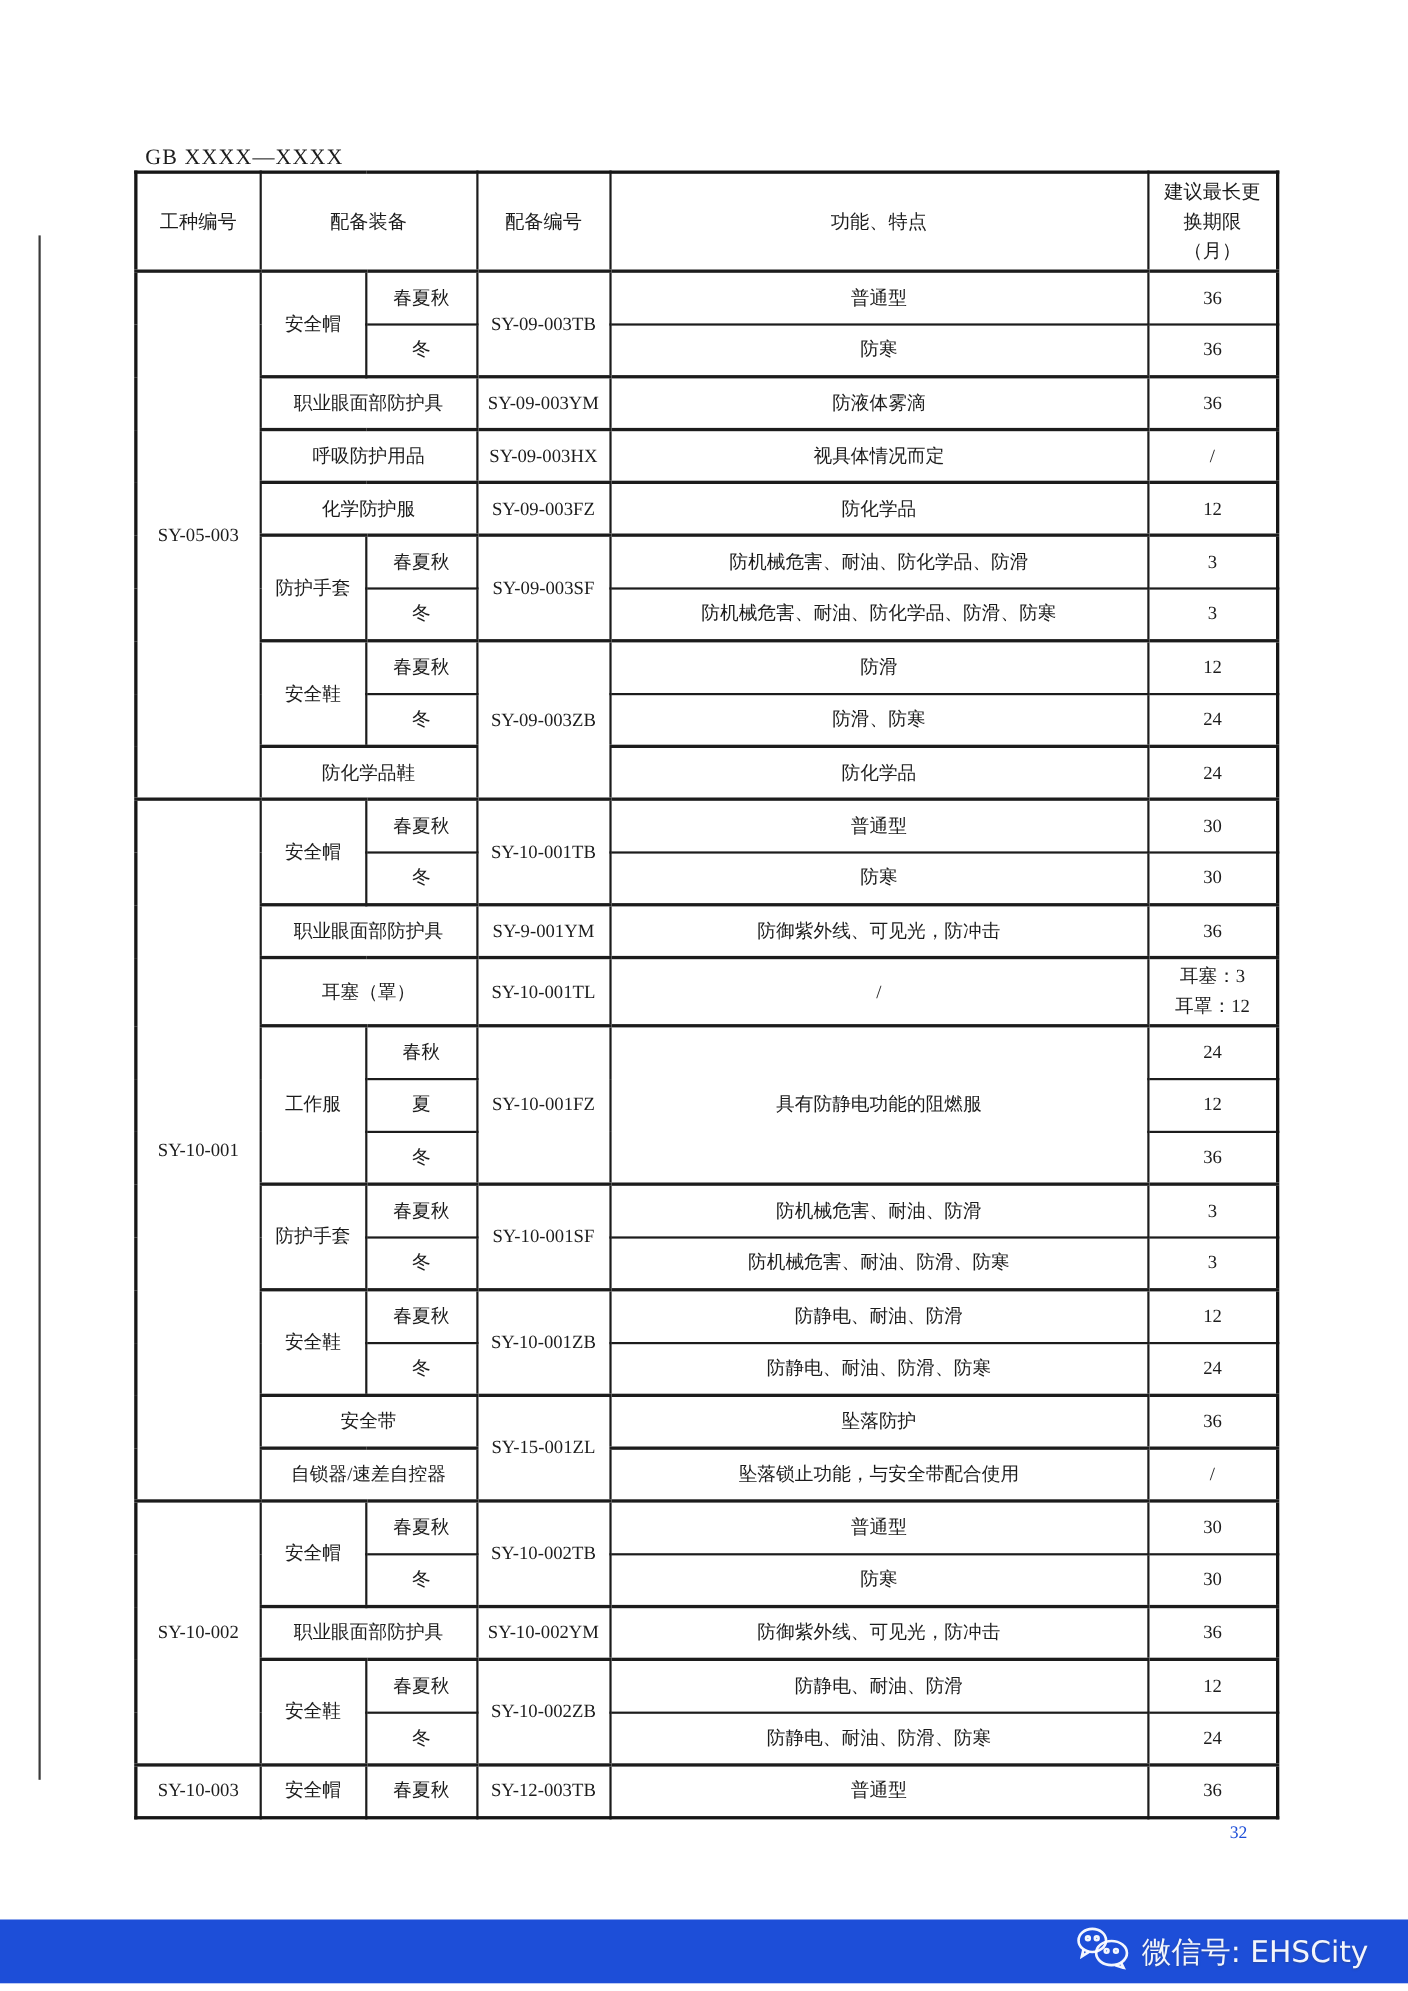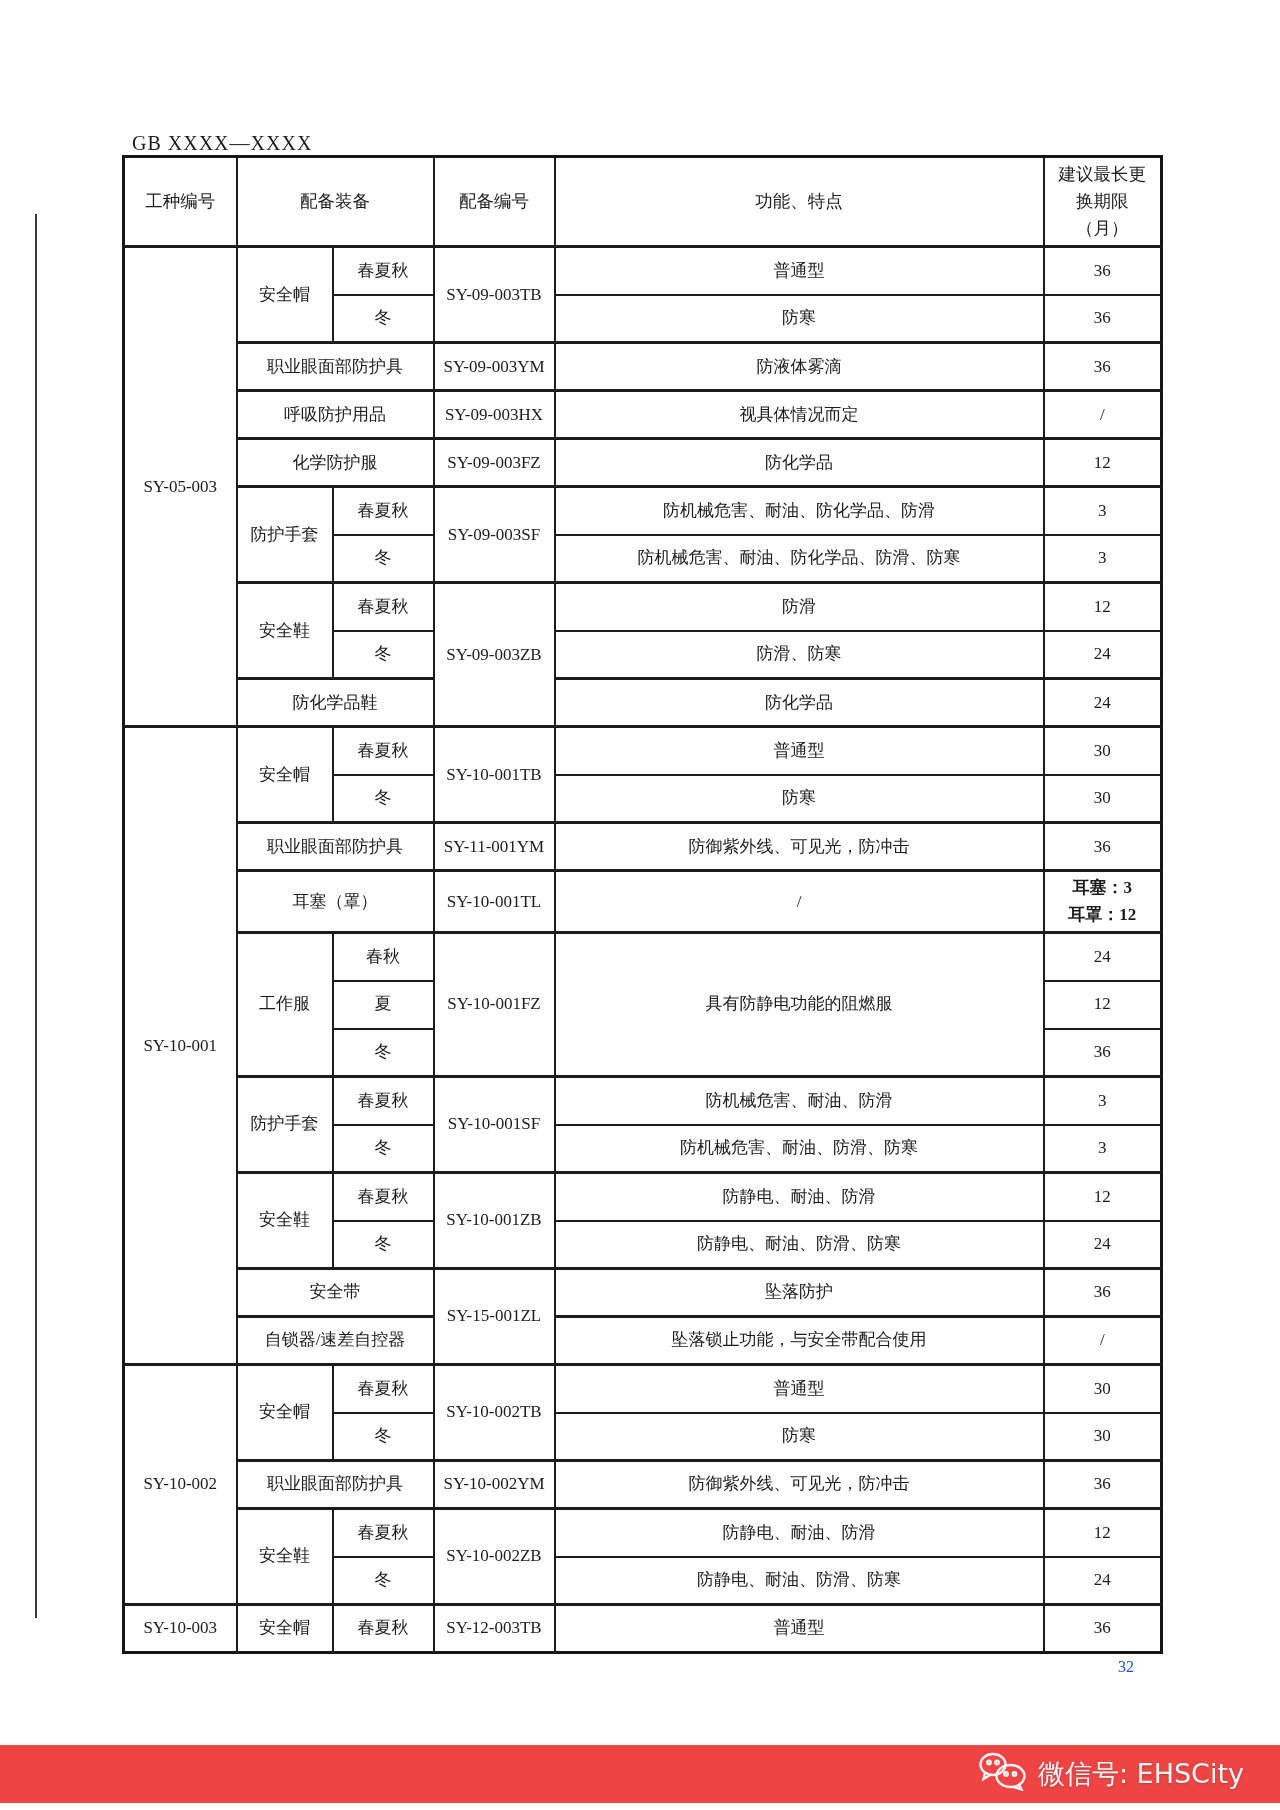--- a/index.html
+++ b/index.html
@@ -26,28 +26,28 @@
     padding:3px 6px;text-align:center;vertical-align:middle;
     overflow:hidden;
   }
   table.ppe th{
     font-weight:normal;height:60px;white-space:pre-line;font-size:17.5px;
   }
   table.ppe tbody tr{height:48px;}
   tr.grp td{border-top-width:3px;}
   td.c-func{text-align:left;padding-left:11px;}
   td.c-period{white-space:pre-line;}
-  td.c-period-multi{white-space:pre-line;text-align:left;padding-left:24px;font-weight:bold;}
+  td.c-period-multi{white-space:pre-line;text-align:left;padding-left:24px;}
   td.c-code{letter-spacing:0px;}
   .page-number{
     position:absolute;left:1118px;top:1658px;font-size:16px;color:#1d4ed8;
   }
   .footer-band{
     position:absolute;left:0;top:1745px;width:1280px;height:58px;
-    background:#ef4444;
+    background:#1d4ed8;
   }
   .watermark{
     position:absolute;right:36px;top:50%;transform:translateY(-50%);
     display:flex;align-items:center;gap:10px;
     color:rgba(255,255,255,0.95);
     font-family:"DejaVu Sans","Liberation Sans",sans-serif;
     font-size:27px;font-weight:400;
     text-shadow:0 1px 2px rgba(60,60,60,0.35);
   }
   .wechat-icon{display:inline-block;}
@@ -148,21 +148,21 @@
           <td class="c-func">普通型</td>
           <td class="c-period">30</td>
         </tr>
         <tr>
           <td class="c-season">冬</td>
           <td class="c-func">防寒</td>
           <td class="c-period">30</td>
         </tr>
         <tr class="grp">
           <td colspan="2" class="c-equip">职业眼面部防护具</td>
-          <td class="c-code">SY-11-001YM</td>
+          <td class="c-code">SY-9-001YM</td>
           <td class="c-func">防御紫外线、可见光，防冲击</td>
           <td class="c-period">36</td>
         </tr>
         <tr class="grp">
           <td colspan="2" class="c-equip">耳塞（罩）</td>
           <td class="c-code">SY-10-001TL</td>
           <td class="c-func">/</td>
           <td class="c-period-multi">耳塞：3
 耳罩：12</td>
         </tr>

